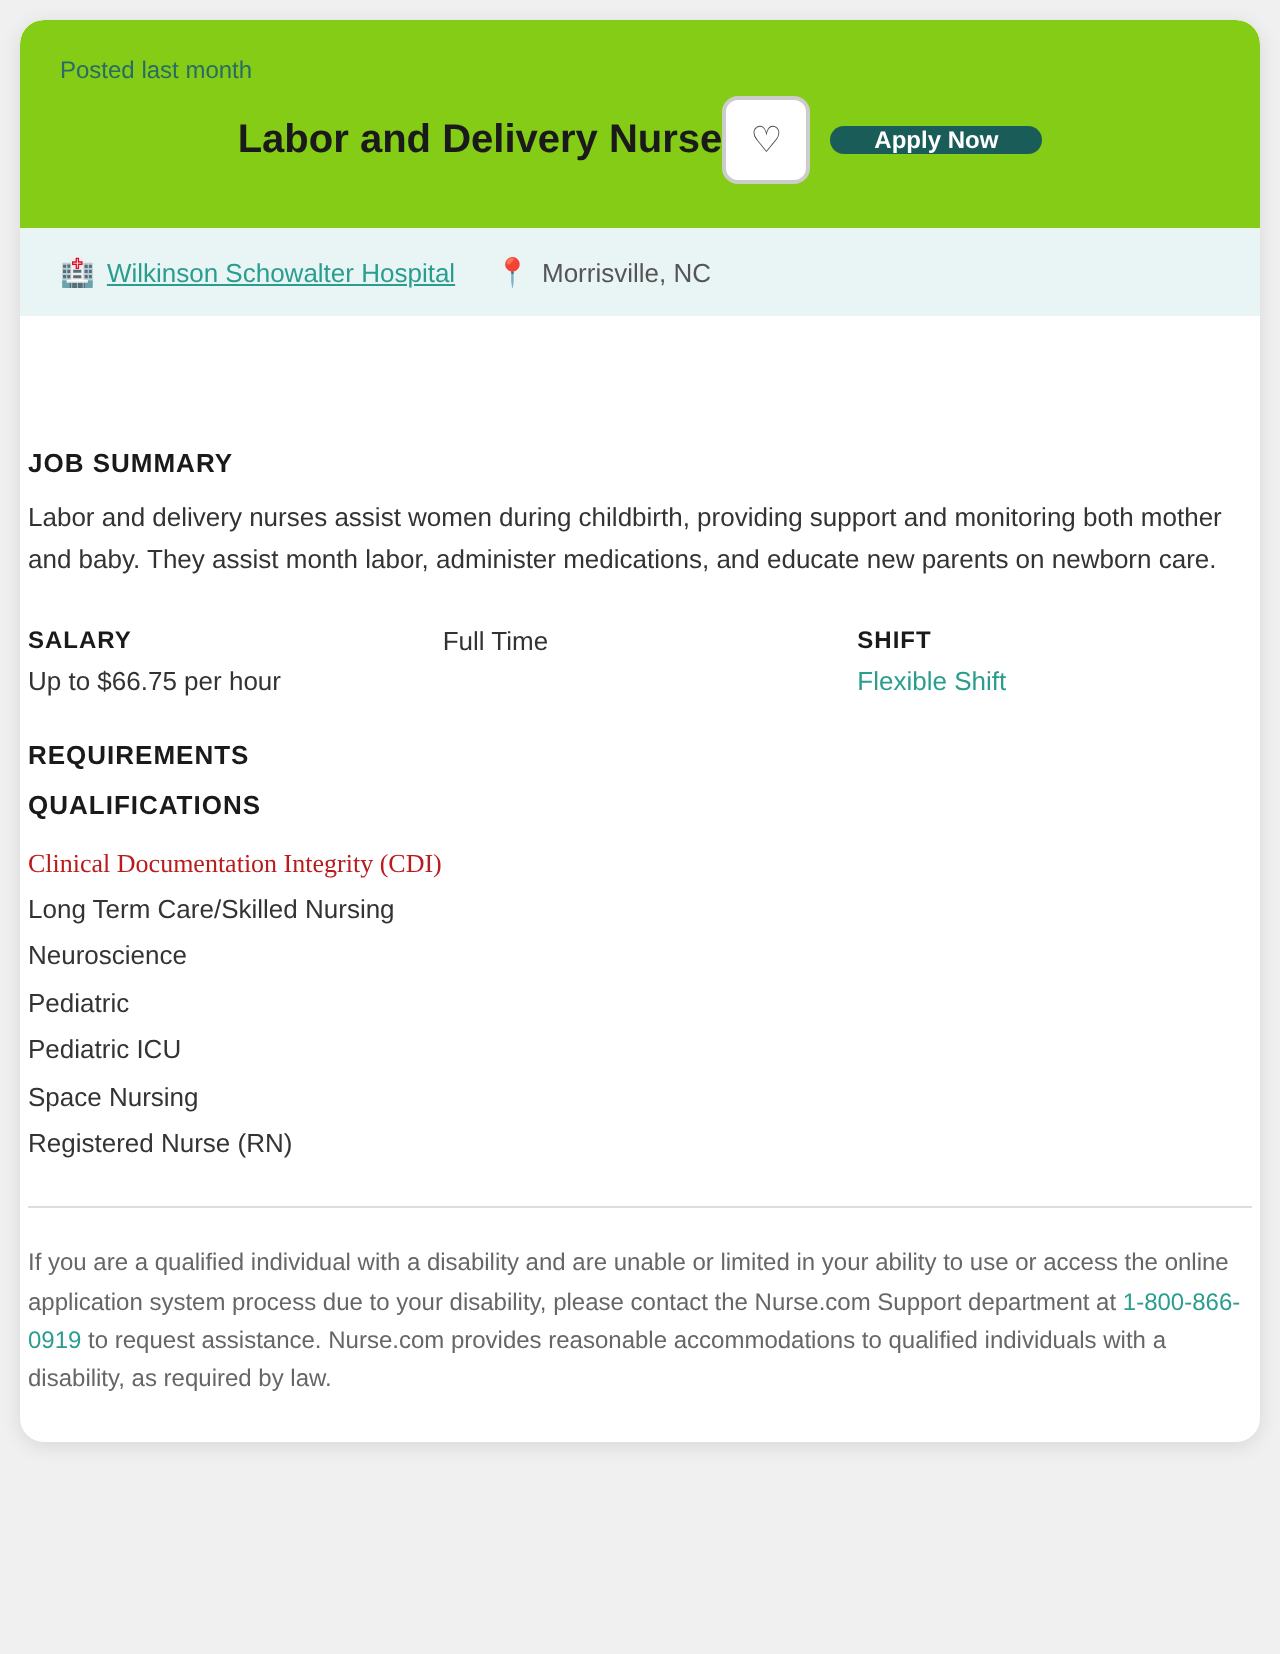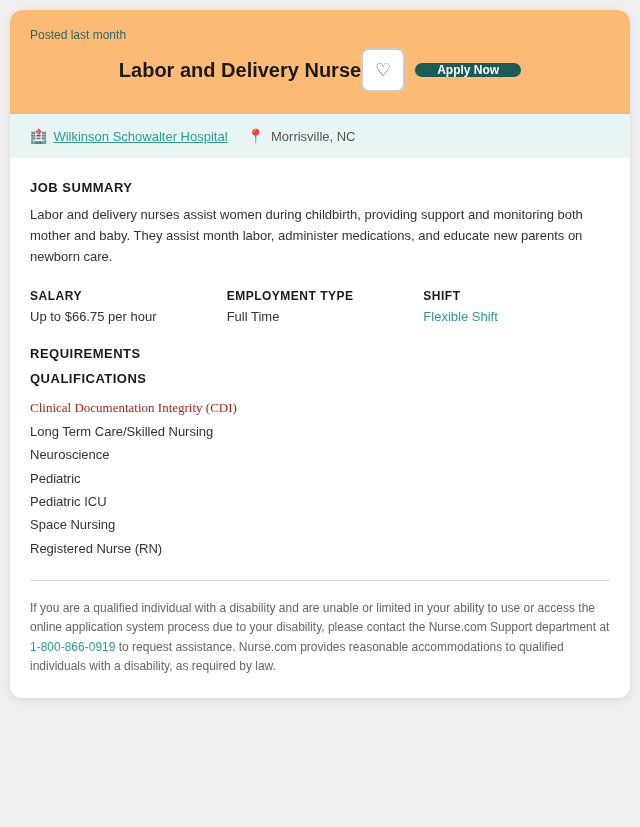--- a/index.html
+++ b/index.html
@@ -13,21 +13,21 @@
       padding: 10px;
     }
     .card {
       width: 620px;
       background: #fff;
       border-radius: 12px;
       overflow: hidden;
       box-shadow: 0 2px 10px rgba(0,0,0,0.1);
     }
     .header {
-      background: #fdba74;
+      background: #84cc16;
       padding: 18px 20px 22px 20px;
       border-radius: 12px 12px 0 0;
     }
     .posted-label {
       font-size: 12px;
       color: #2a6b66;
       margin-bottom: 6px;
     }
     .header-row {
       display: flex;
@@ -84,21 +84,22 @@
       text-decoration: underline;
     }
     .subheader-item .icon {
       font-size: 14px;
       color: #2a9d8f;
     }
     .location-text {
       color: #555;
     }
     .content {
-      padding: 22px 20px;
+      padding: 22px 4px;
+      margin-top: 44px;
     }
     .section-title {
       font-size: 13px;
       font-weight: bold;
       color: #1a1a1a;
       letter-spacing: 0.5px;
       margin-bottom: 10px;
       text-transform: uppercase;
     }
     .job-summary-text {
@@ -191,21 +192,20 @@
       <div class="section-title">JOB SUMMARY</div>
       <div class="job-summary-text">Labor and delivery nurses assist women during childbirth, providing support and monitoring both mother and baby. They assist month labor, administer medications, and educate new parents on newborn care.</div>
     </div>
 
     <div class="info-grid">
       <div class="info-col">
         <div class="info-label">SALARY</div>
         <div class="info-value">Up to $66.75 per hour</div>
       </div>
       <div class="info-col">
-        <div class="info-label">EMPLOYMENT TYPE</div>
         <div class="info-value">Full Time</div>
       </div>
       <div class="info-col">
         <div class="info-label">SHIFT</div>
         <div class="info-value teal">Flexible Shift</div>
       </div>
     </div>
 
     <div>
       <div class="section-title">REQUIREMENTS</div>

